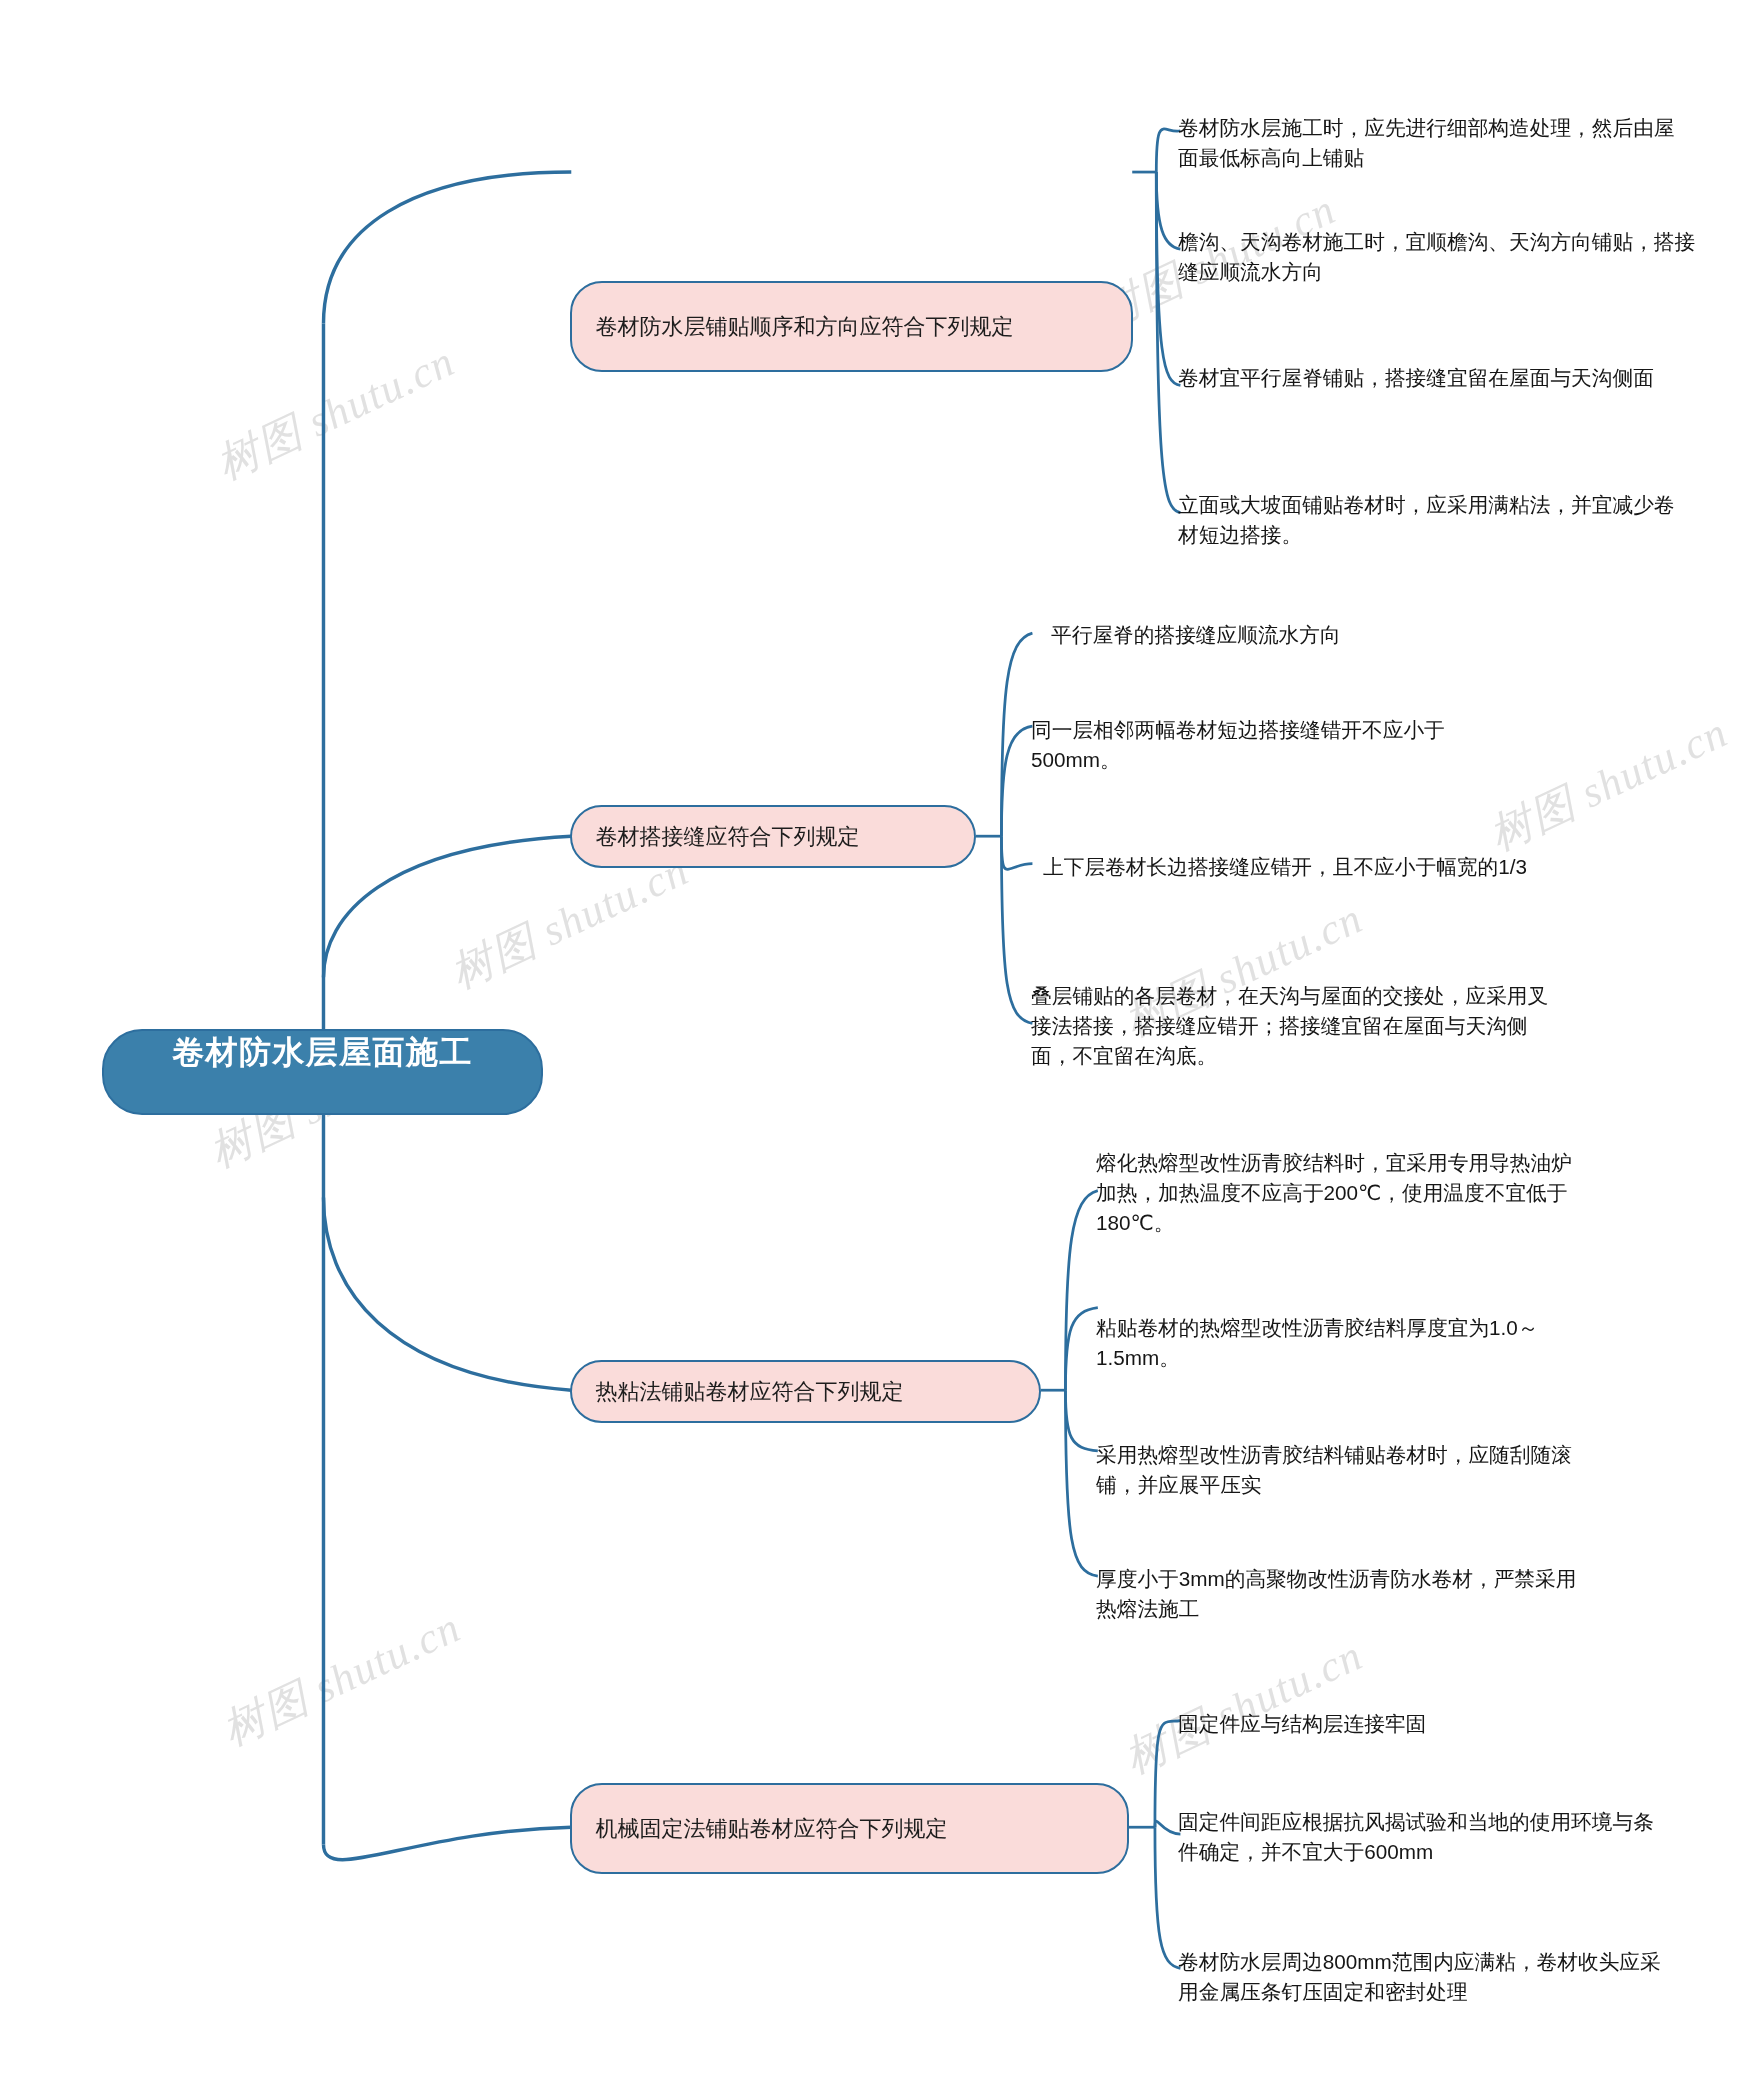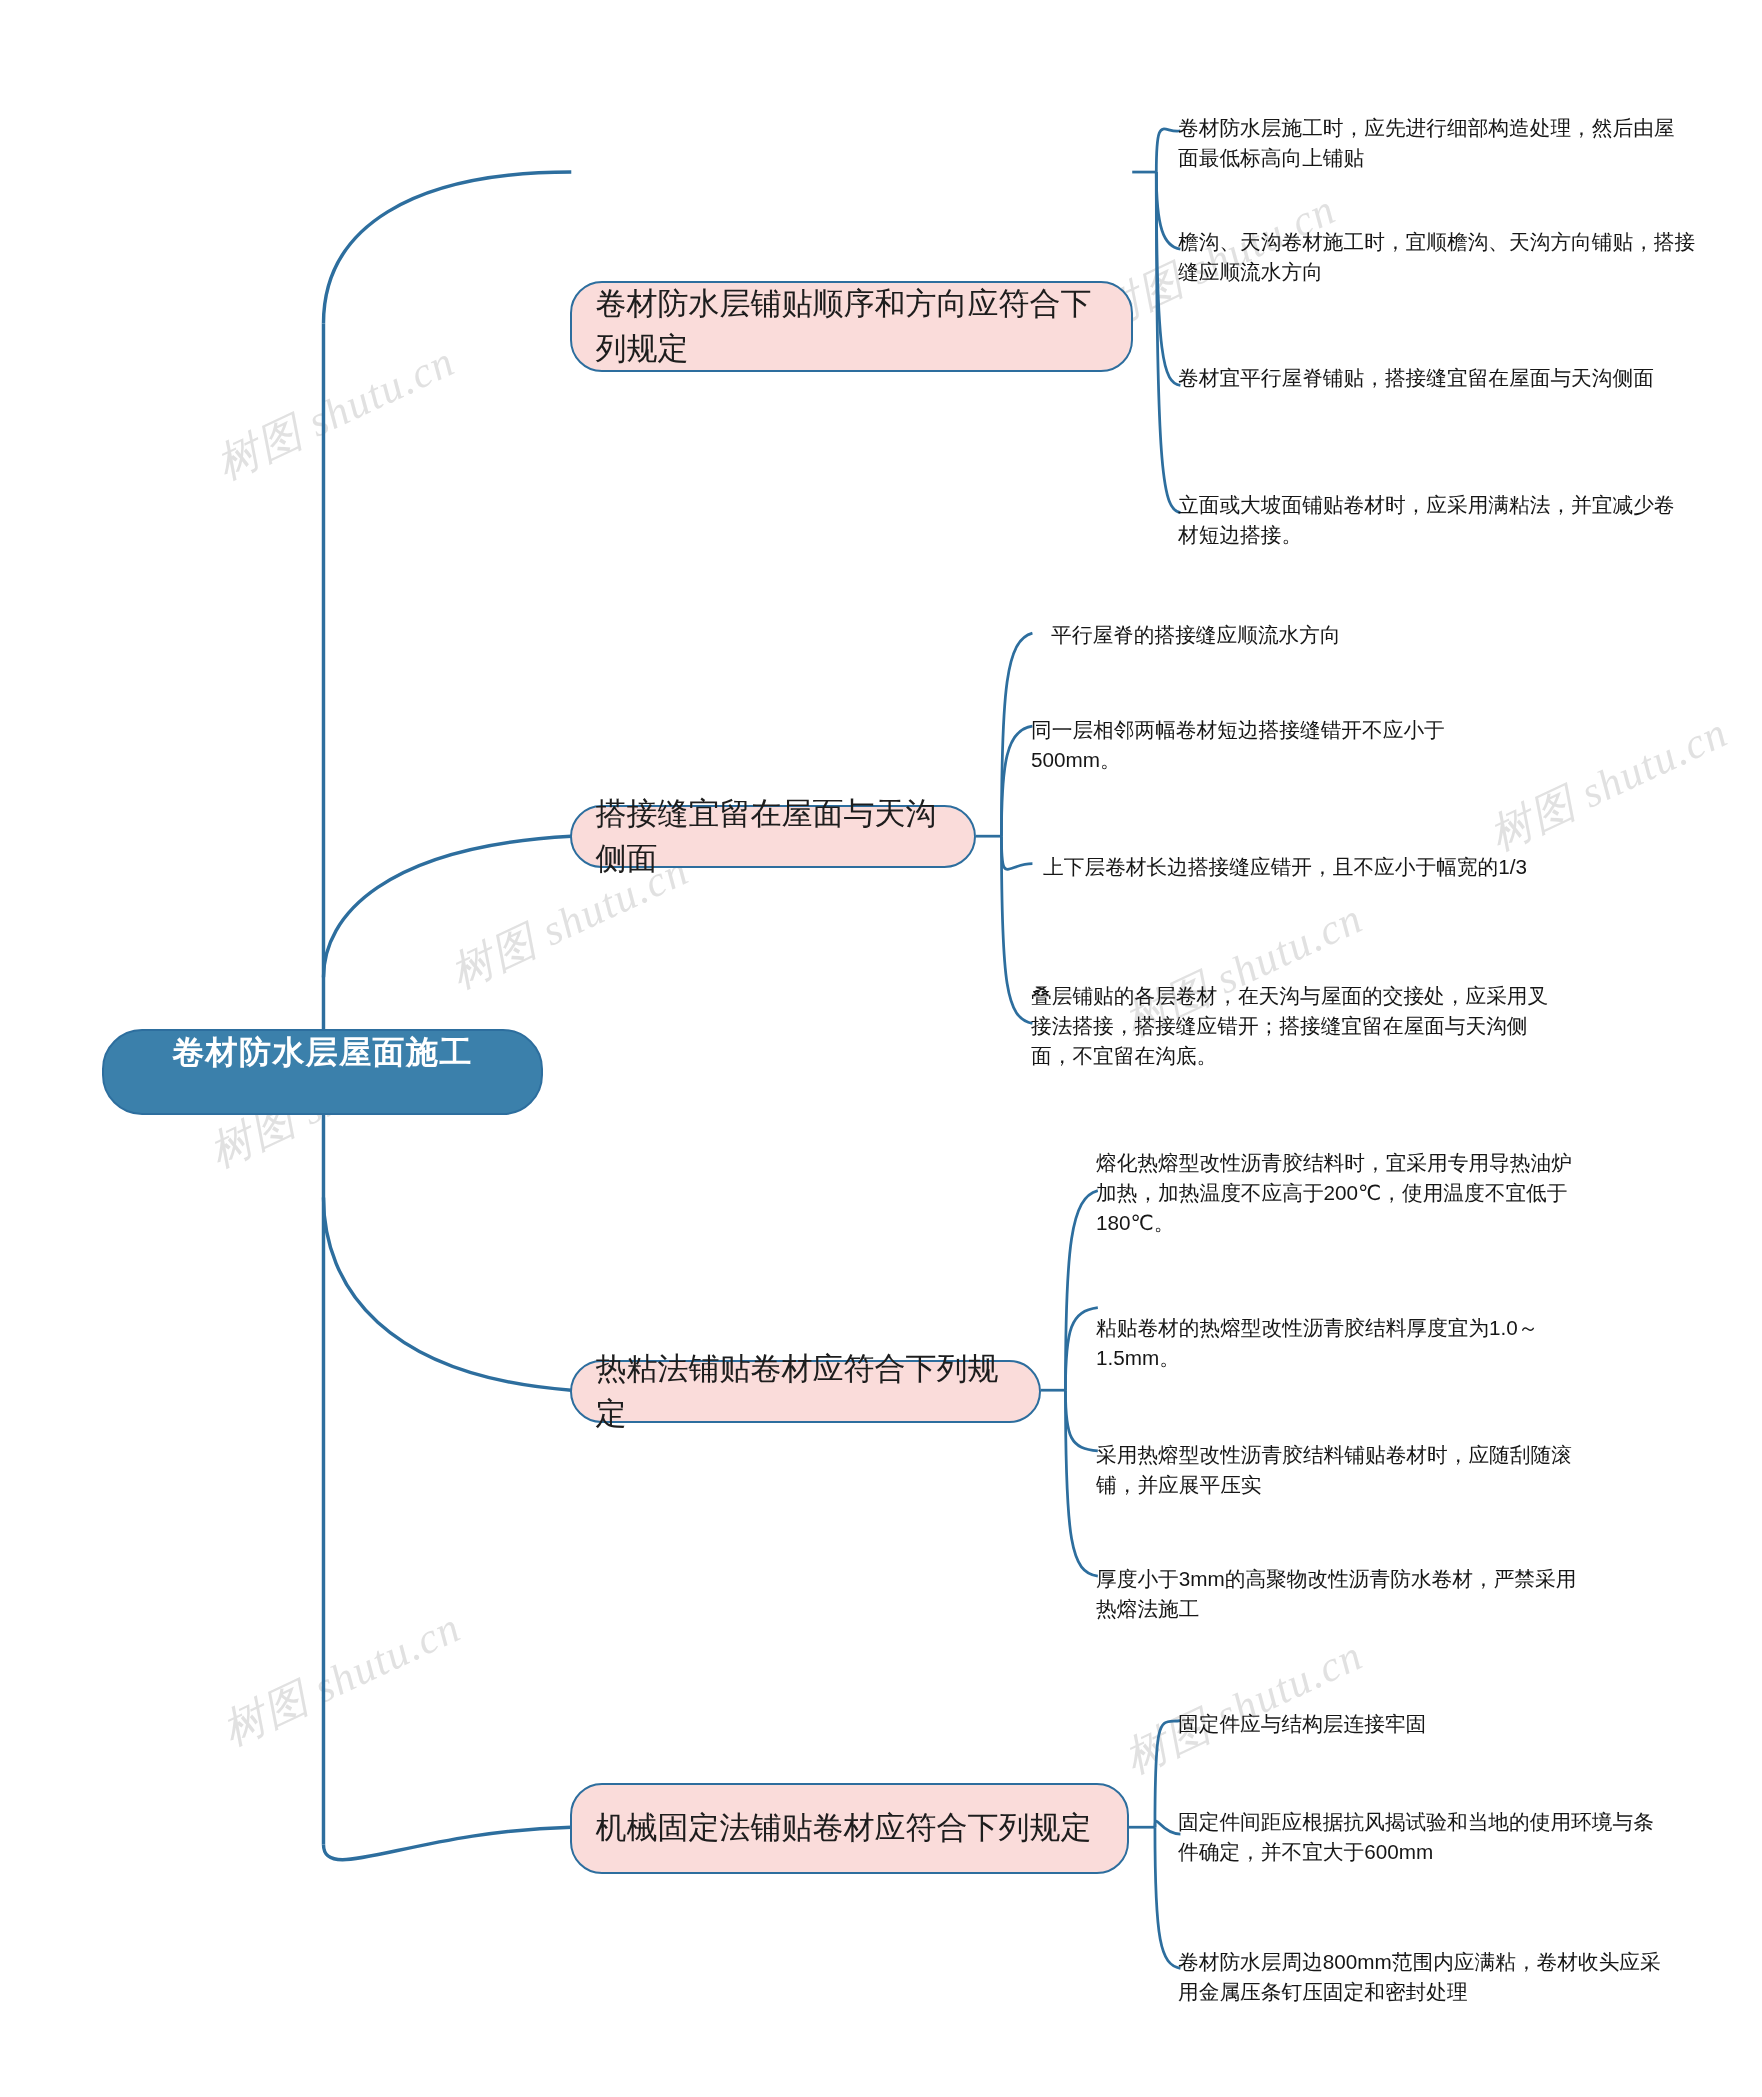--- a/index.html
+++ b/index.html
@@ -20,21 +20,21 @@
 
   
   .root{position:absolute;display:flex;align-items:flex-start;justify-content:center;
         background:#3b80ab;border:2.1px solid #2d6e9e;border-radius:40px;
         color:#ffffff;font-size:32px;font-weight:700;letter-spacing:1.4px;
         box-sizing:border-box;padding:0 27.5px;}
 
   
   .branch{position:absolute;display:flex;align-items:center;
           background:#fadcda;border:2.1px solid #2d6e9e;border-radius:32px;
-          color:#1d1d1d;font-size:31px;line-height:1.42;
+          color:#1d1d1d;font-size:22px;line-height:1.42;
           box-sizing:border-box;padding:9.6px 23.4px;}
 
   
   .leaf{position:absolute;color:#161616;font-size:20.7px;line-height:1.45;
         box-sizing:border-box;}
 </style>
 </head>
 <body>
 
 <div id="canvas">
@@ -100,21 +100,21 @@
     <span>檐沟、天沟卷材施工时，宜顺檐沟、天沟方向铺贴，搭接缝应顺流水方向</span>
   </div>
   <div class="leaf" style="left:1178px;top:363px;width:509px;">
     <span>卷材宜平行屋脊铺贴，搭接缝宜留在屋面与天沟侧面</span>
   </div>
   <div class="leaf" style="left:1178px;top:490px;width:509px;">
     <span>立面或大坡面铺贴卷材时，应采用满粘法，并宜减少卷材短边搭接。</span>
   </div>
 
   <div class="branch" style="left:570px;top:805px;width:406px;height:63px;">
-    <span>搭接缝宜留在屋面与天沟侧面</span>
+    <span>卷材搭接缝应符合下列规定</span>
   </div>
   <div class="leaf" style="left:1051px;top:620px;width:509px;">
     <span>平行屋脊的搭接缝应顺流水方向</span>
   </div>
   <div class="leaf" style="left:1031px;top:715px;width:496px;">
     <span>同一层相邻两幅卷材短边搭接缝错开不应小于500mm。</span>
   </div>
   <div class="leaf" style="left:1031px;top:852px;width:496px;text-align:right;">
     <span>上下层卷材长边搭接缝应错开，且不应小于幅宽的1/3</span>
   </div>

